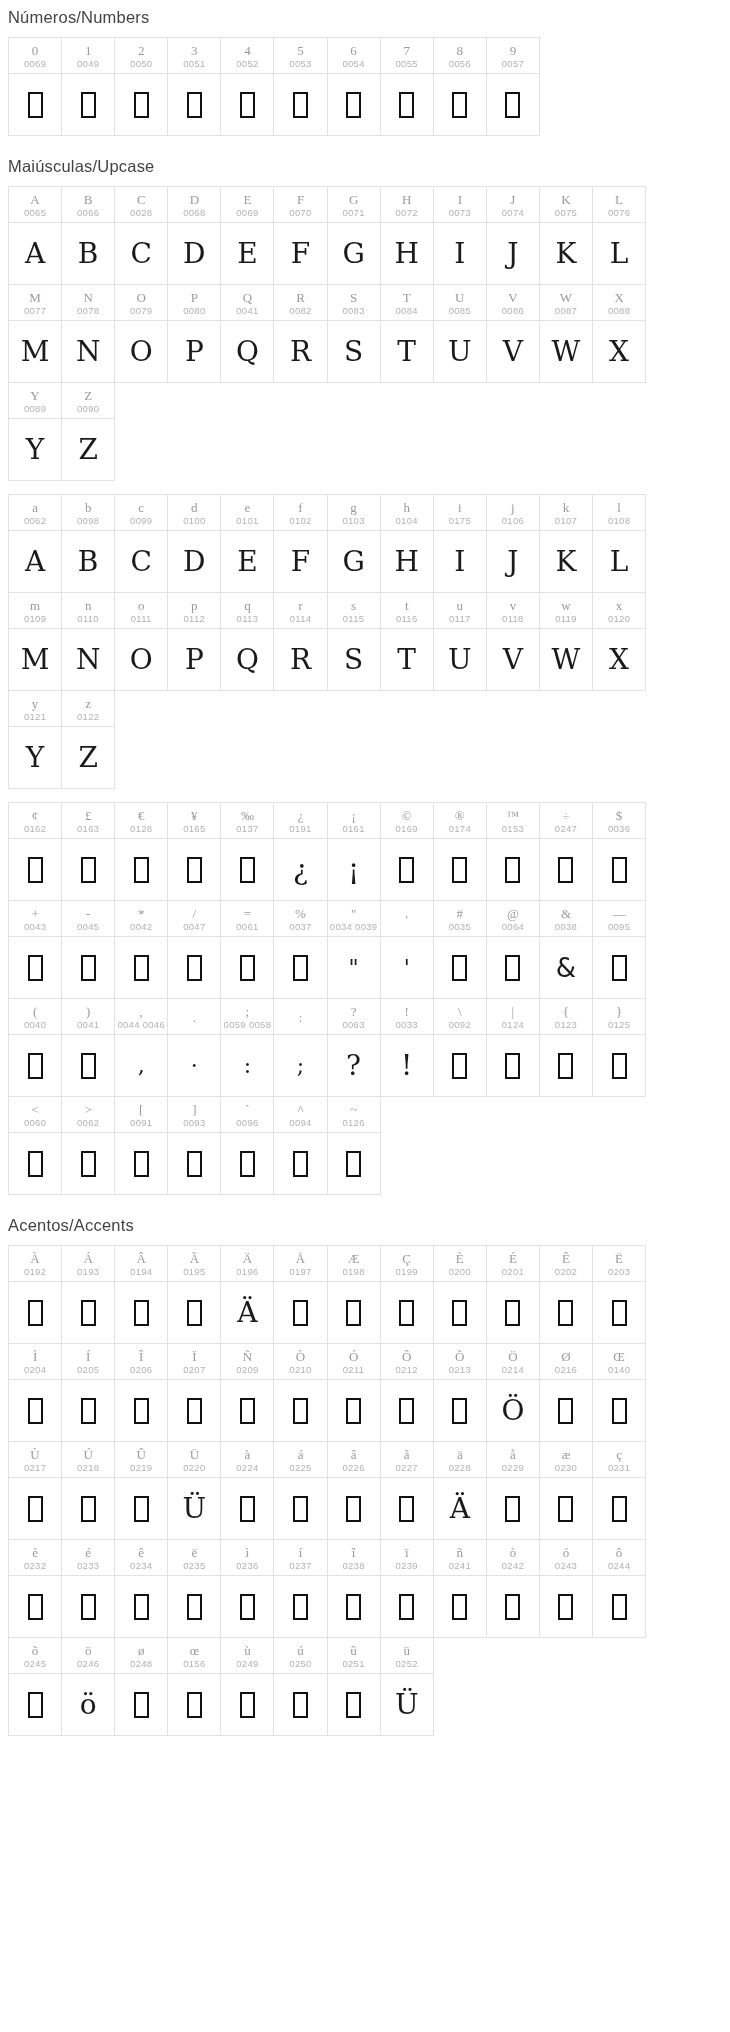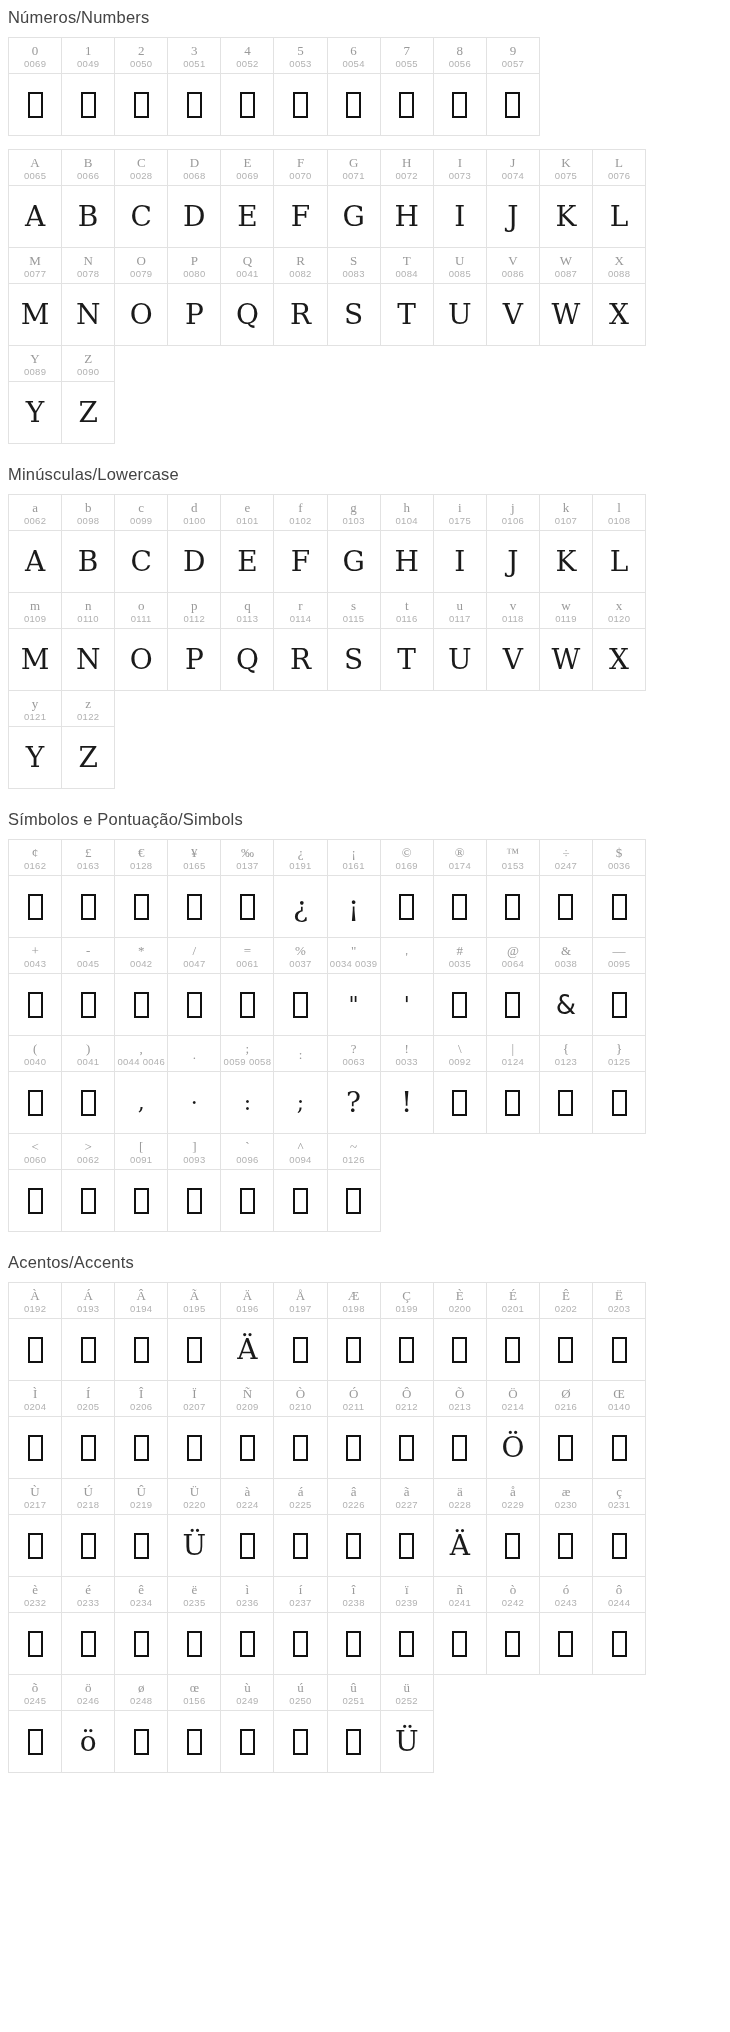--- a/index.html
+++ b/index.html
@@ -170,20 +170,21 @@
         <div class="cell">
           <div class="cell-head">
             <div class="cell-char">9</div>
             <div class="cell-code">0057</div>
           </div>
           <div class="cell-glyph tofu"></div>
         </div>
       </div>
     </div>
     <div class="section">
+      <div class="section-title">Maiúsculas/Upcase</div>
       <div class="grid">
         <div class="cell">
           <div class="cell-head">
             <div class="cell-char">A</div>
             <div class="cell-code">0065</div>
           </div>
           <div class="cell-glyph mid">
             <span class="g">A</span>
           </div>
         </div>
@@ -408,21 +409,20 @@
             <div class="cell-char">Z</div>
             <div class="cell-code">0090</div>
           </div>
           <div class="cell-glyph mid">
             <span class="g">Z</span>
           </div>
         </div>
       </div>
     </div>
     <div class="section">
-      <div class="section-title">Minúsculas/Lowercase</div>
       <div class="grid">
         <div class="cell">
           <div class="cell-head">
             <div class="cell-char">a</div>
             <div class="cell-code">0062</div>
           </div>
           <div class="cell-glyph mid">
             <span class="g">A</span>
           </div>
         </div>
@@ -647,21 +647,20 @@
             <div class="cell-char">z</div>
             <div class="cell-code">0122</div>
           </div>
           <div class="cell-glyph mid">
             <span class="g">Z</span>
           </div>
         </div>
       </div>
     </div>
     <div class="section">
-      <div class="section-title">Símbolos e Pontuação/Simbols</div>
       <div class="grid">
         <div class="cell">
           <div class="cell-head">
             <div class="cell-char">¢</div>
             <div class="cell-code">0162</div>
           </div>
           <div class="cell-glyph tofu"></div>
         </div>
         <div class="cell">
           <div class="cell-head">

